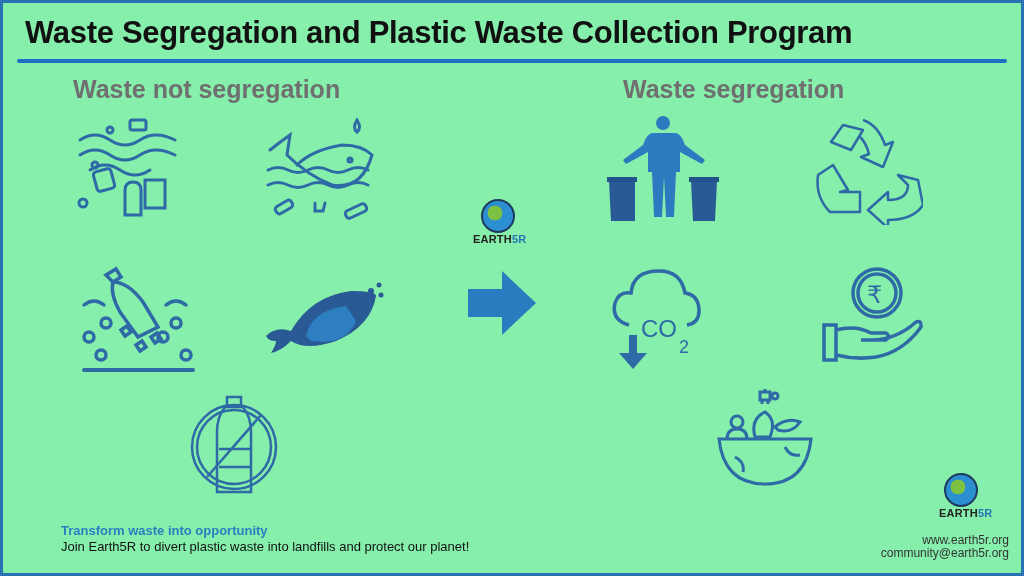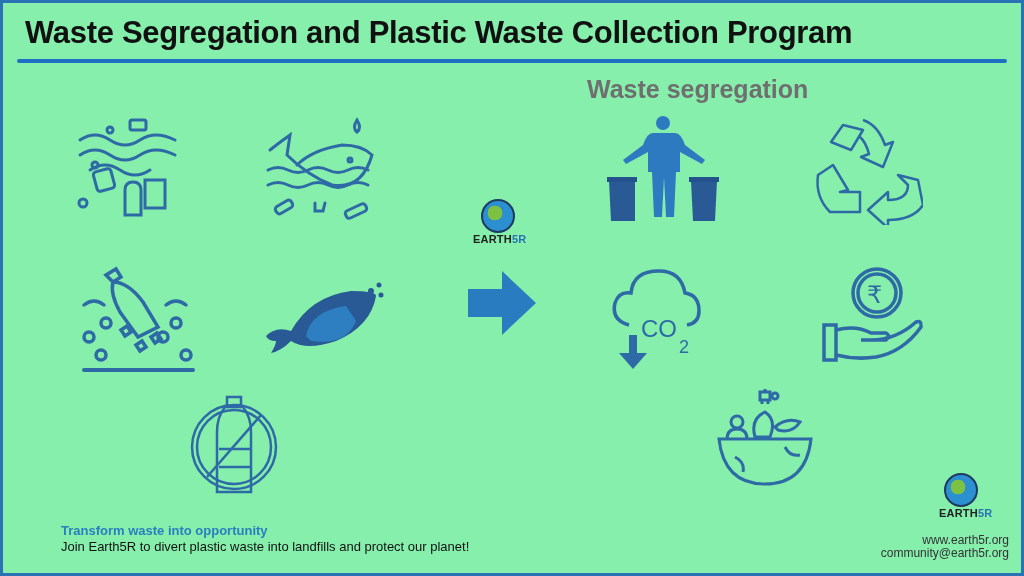--- a/index.html
+++ b/index.html
@@ -18,21 +18,22 @@
   .footer-text { position:absolute; left:58px; top:536px; font-size:13px; color:#111; }
   .contact { position:absolute; right:12px; top:531px; text-align:right; font-size:12px; color:#333; line-height:13px; }
 </style>
 </head>
 <body>
 
 <div class="frame">
   <div class="title">Waste Segregation and Plastic Waste Collection Program</div>
   <div class="title-line"></div>
 
-  <div class="section-h" style="left:584px;top:72px;text-align:right;">Waste segregation</div>
+  <div class="section-h" style="left:70px;top:72px;">Waste not segregation</div>
+  <div class="section-h" style="left:620px;top:72px;text-align:right;">Waste segregation</div>
 
   <div class="icon" style="left:72px;top:112px;">
     <svg width="110" height="110" viewBox="0 0 110 110" fill="none" stroke="#2e6aa6" stroke-width="3" stroke-linecap="round">
       <path d="M5 25 q15 -10 30 0 t30 0 t35 0"></path>
         <path d="M5 40 q15 -10 30 0 t30 0 t35 0"></path>
         <path d="M15 55 q15 -10 30 0 t30 0"></path>
       <rect x="20" y="55" width="18" height="20" rx="3" transform="rotate(-15 29 65)"></rect>
       <path d="M50 75 q0 -8 8 -8 q8 0 8 8 v25 h-16z"></path>
         <rect x="70" y="65" width="20" height="28"></rect>
       <circle cx="8" cy="88" r="4"></circle>

